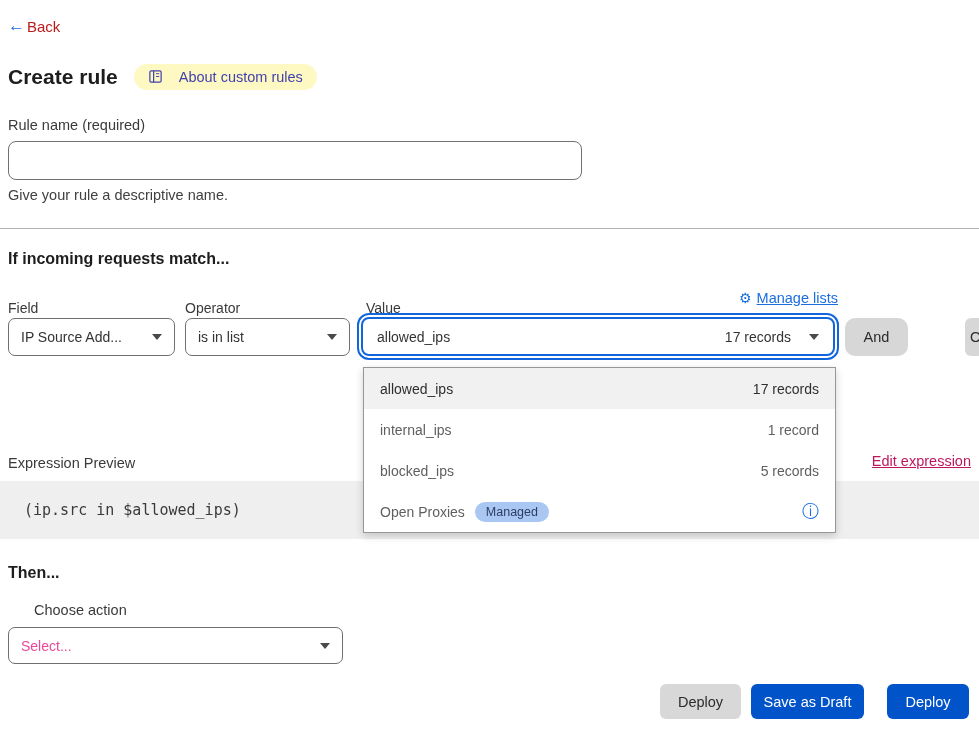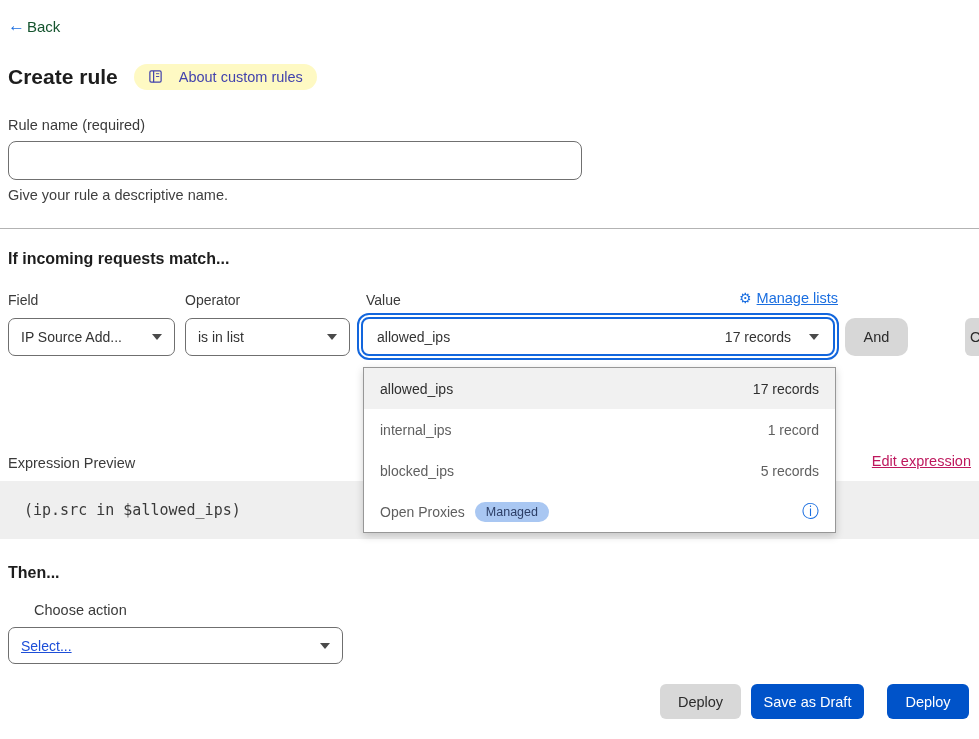--- a/index.html
+++ b/index.html
@@ -15,21 +15,21 @@
     background: #ffffff;
     overflow: hidden;
   }
 
   
   .back {
     position: absolute; top: 16px; left: 8px;
     font-size: 15px; display: flex; align-items: center; gap: 2px;
   }
   .back .arrow { color: #1a6ee0; font-size: 17px; }
-  .back .back-label { color: #14532d; }
+  .back .back-label { color: #b91c1c; }
 
   
   .title-row {
     position: absolute; top: 64px; left: 8px;
     display: flex; align-items: center; gap: 16px;
   }
   .page-title { font-size: 21px; font-weight: bold; color: #1d1d1d; }
   .about-badge {
     display: inline-flex; align-items: flex-start; gap: 16px;
     background: #fef9c3; color: #4242ad;
@@ -46,21 +46,21 @@
     border: 1px solid #707070; border-radius: 8px;
     font-size: 14px; padding: 0 12px; color: #2f2f2f; outline: none;
     font-family: "Liberation Sans", sans-serif;
   }
   .rule-name-helper { position: absolute; top: 187px; left: 8px; font-size: 14.5px; color: #404040; }
 
   .divider { position: absolute; top: 228px; left: 0; width: 979px; height: 1px; background: #b3b3b3; }
 
   
   .match-heading { position: absolute; top: 250px; left: 8px; font-size: 16px; font-weight: bold; color: #1d1d1d; }
-  .col-label { position: absolute; top: 292px; font-size: 14px; color: #3a3a3a; }
+  .col-label { position: absolute; top: 300px; font-size: 14px; color: #3a3a3a; }
   .label-field { left: 8px; }
   .label-operator { left: 185px; }
   .label-value { left: 366px; }
 
   .manage-lists {
     position: absolute; top: 290px; right: 141px;
     display: flex; align-items: center; gap: 5px; font-size: 14.5px;
   }
   .gear-icon { color: #1a6ee0; font-size: 14px; }
   .manage-lists-label { color: #1a6ee0; text-decoration: underline; }
@@ -121,21 +121,21 @@
   .expr-box {
     position: absolute; top: 481px; left: 0; width: 979px; height: 58px;
     background: #efefef; display: flex; align-items: center; padding: 0 24px;
   }
   .expr-code { font-family: "DejaVu Sans Mono", monospace; font-size: 15px; color: #3a3a3a; }
 
   
   .then-heading { position: absolute; top: 564px; left: 8px; font-size: 16px; font-weight: bold; color: #1d1d1d; }
   .action-label { position: absolute; top: 602px; left: 8px; font-size: 14.5px; color: #3a3a3a; margin-left: 26px; }
   .action-select { top: 627px; left: 8px; width: 335px; height: 37px; }
-  .placeholder { color: #1d4ed8; text-decoration: underline; }
+  .placeholder { color: #ec4899; }
 
   
   .footer-btn {
     position: absolute; top: 684px; height: 35px;
     border: none; border-radius: 6px; font-size: 14.5px; cursor: pointer;
     display: flex; align-items: center; justify-content: center;
     font-family: "Liberation Sans", sans-serif;
   }
   .cancel-btn { left: 660px; width: 81px; background: #d8d8d8; color: #2b2b2b; }
   .blue-btn { background: #0053c9; color: #ffffff; }

